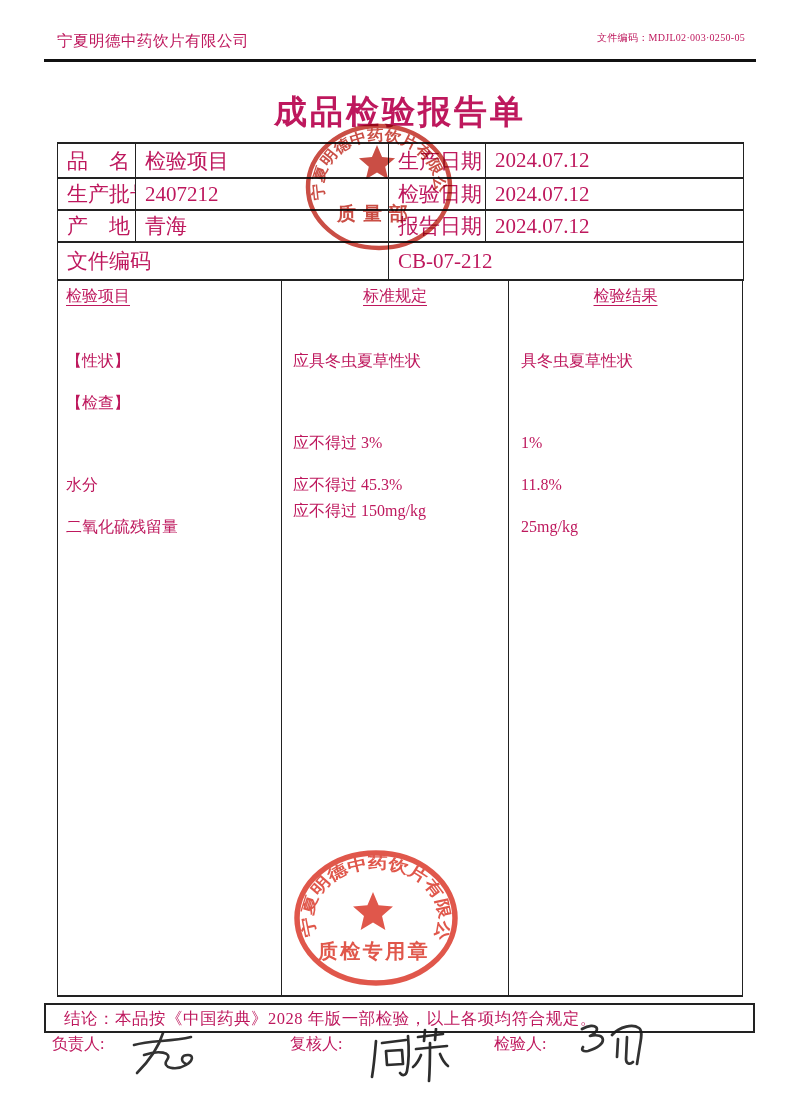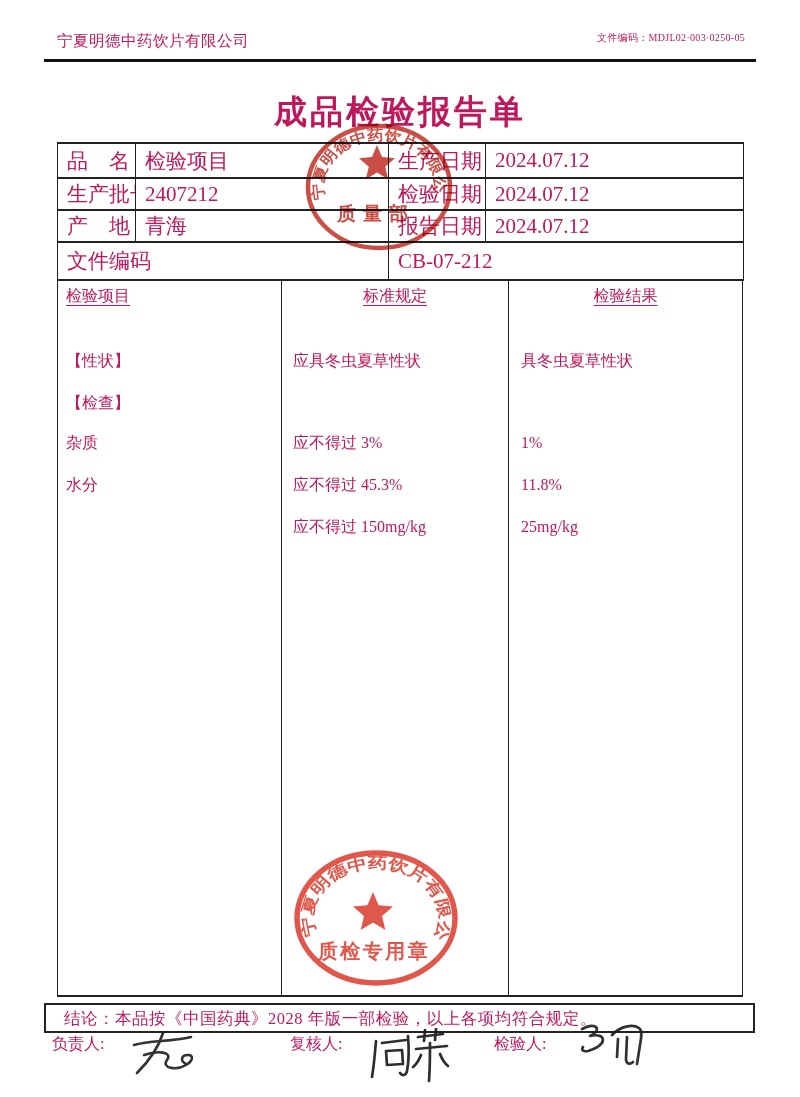--- a/index.html
+++ b/index.html
@@ -87,30 +87,30 @@
       <td colspan="2">CB-07-212</td>
     </tr>
   </tbody>
     </table>
 
   <div class="abs rtable">
     <div class="rcol b" style="width:224px">
       <div class="rhead left"><span class="u">检验项目</span></div>
       <div class="tline pad1" style="top:112px">【检查】</div>
       <div class="tline pad1" style="top:70px">【性状】</div>
-      <div class="tline pad1" style="top:152px">杂质</div>
       <div class="tline pad1" style="top:194px">水分</div>
+      <div class="tline pad1" style="top:236px">二氧化硫残留量</div>
     </div>
     <div class="rcol b" style="width:227px">
       <div class="rhead ctr"><span class="u">标准规定</span></div>
       <div class="tline pad2" style="top:70px">应具冬虫夏草性状</div>
       <div class="tline pad2" style="top:112px"></div>
       <div class="tline pad2" style="top:152px">应不得过 3%</div>
       <div class="tline pad2" style="top:194px">应不得过 45.3%</div>
-      <div class="tline pad2" style="top:236px">应不得过 150mg/kg</div>
+      <div class="tline pad2" style="top:220px">应不得过 150mg/kg</div>
     </div>
     <div class="rcol" style="width:233px">
       <div class="rhead ctr"><span class="u">检验结果</span></div>
       <div class="tline pad3" style="top:70px">具冬虫夏草性状</div>
       <div class="tline pad3" style="top:112px"></div>
       <div class="tline pad3" style="top:152px">1%</div>
       <div class="tline pad3" style="top:194px">11.8%</div>
       <div class="tline pad3" style="top:236px">25mg/kg</div>
     </div>
   </div>

